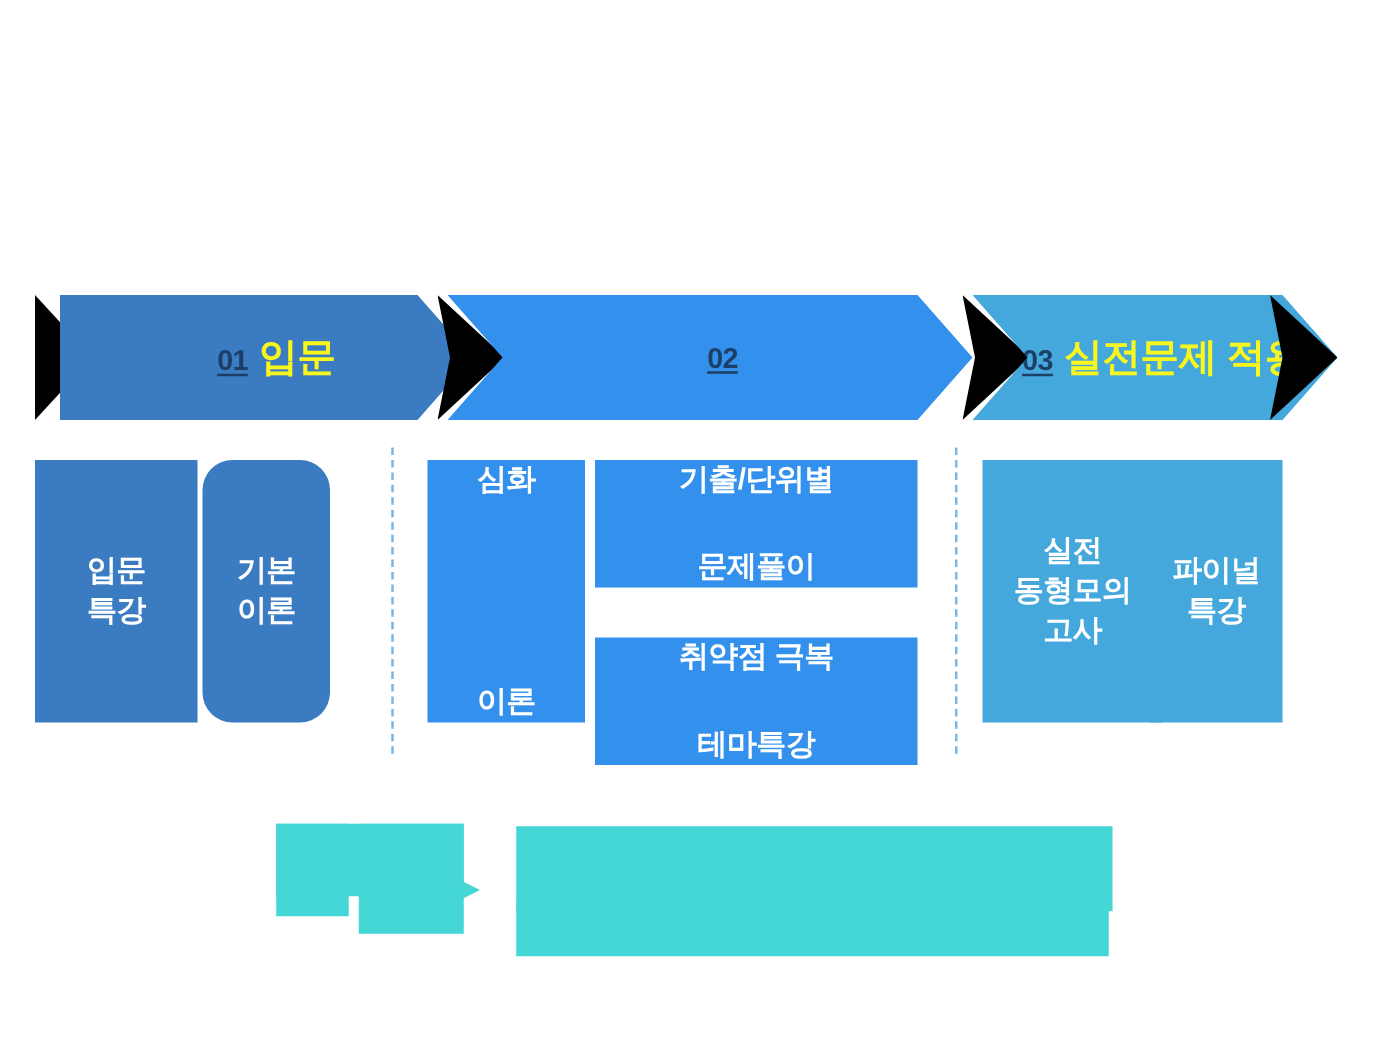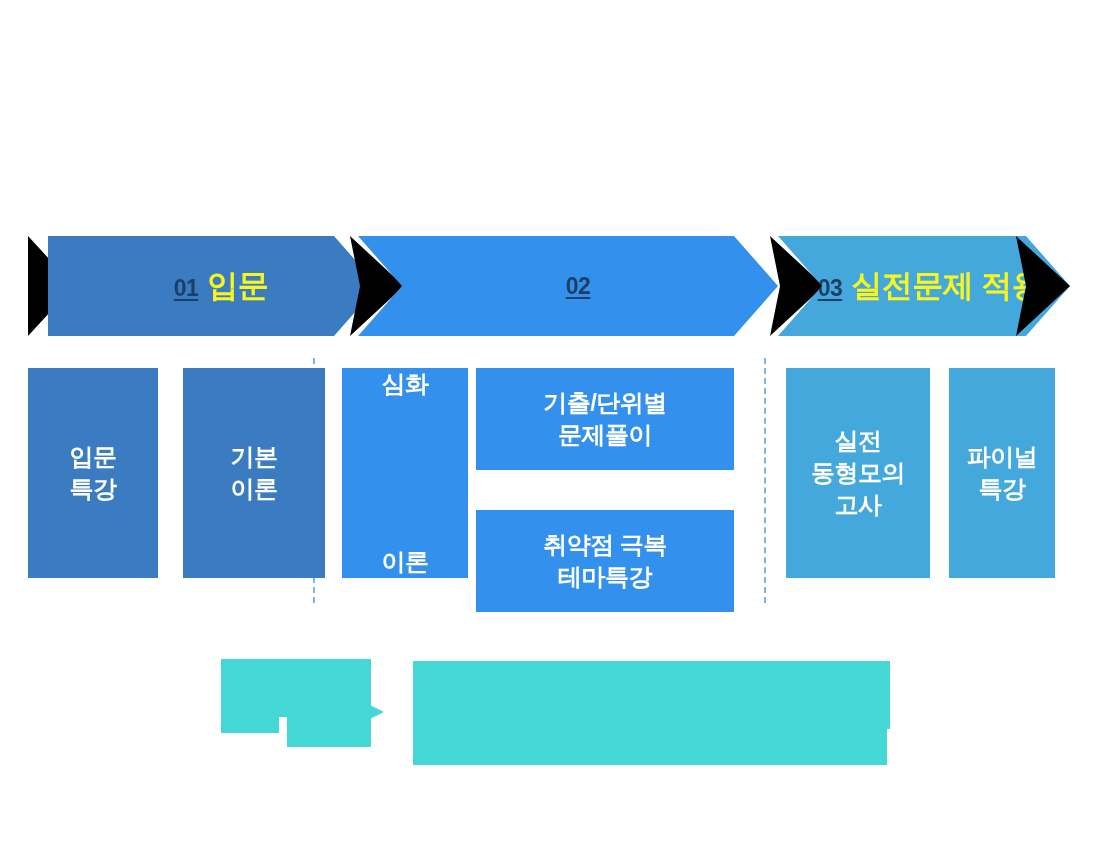--- a/index.html
+++ b/index.html
@@ -143,53 +143,53 @@
     line-height: 1.32;
     letter-spacing: -0.5px;
   }
   .card-line { display: block; }
 
   .c-dark  { background: #3a7bc2; }
   .c-mid   { background: #3390ec; }
   .c-light { background: #44a8dc; }
 
   .card-a { left: 28px;  width: 130px; }
-  .card-b { left: 183px; width: 142px; }
+  .card-b { left: 162px; width: 102px; border-radius: 24px; }
 
   .card-c { left: 342px; width: 126px; justify-content: space-between; }
 
   .stack {
     position: absolute;
     left: 476px;
     top: 0;
     width: 258px;
     height: 210px;
   }
   .stack-item {
     position: absolute;
     left: 0;
     width: 258px;
     height: 102px;
     background: #3390ec;
     display: flex;
     flex-direction: column;
     align-items: center;
-    justify-content: center;
+    justify-content: space-between;
     text-align: center;
     color: #ffffff;
     font-weight: bold;
     font-size: 24px;
     line-height: 1.32;
     letter-spacing: -0.5px;
   }
   .stack-top    { top: 0px; }
   .stack-bottom { top: 108px; margin-top: 34px; }
 
   .card-f { left: 786px; width: 144px; }
-  .card-g { left: 949px; width: 106px; }
+  .card-g { left: 920px; width: 106px; }
 
   
   .divider {
     position: absolute;
     top: 358px;
     width: 0;
     height: 245px;
     border-left: 2px dashed #7ab6e6;
   }
   .divider-1 { left: 313px; }

